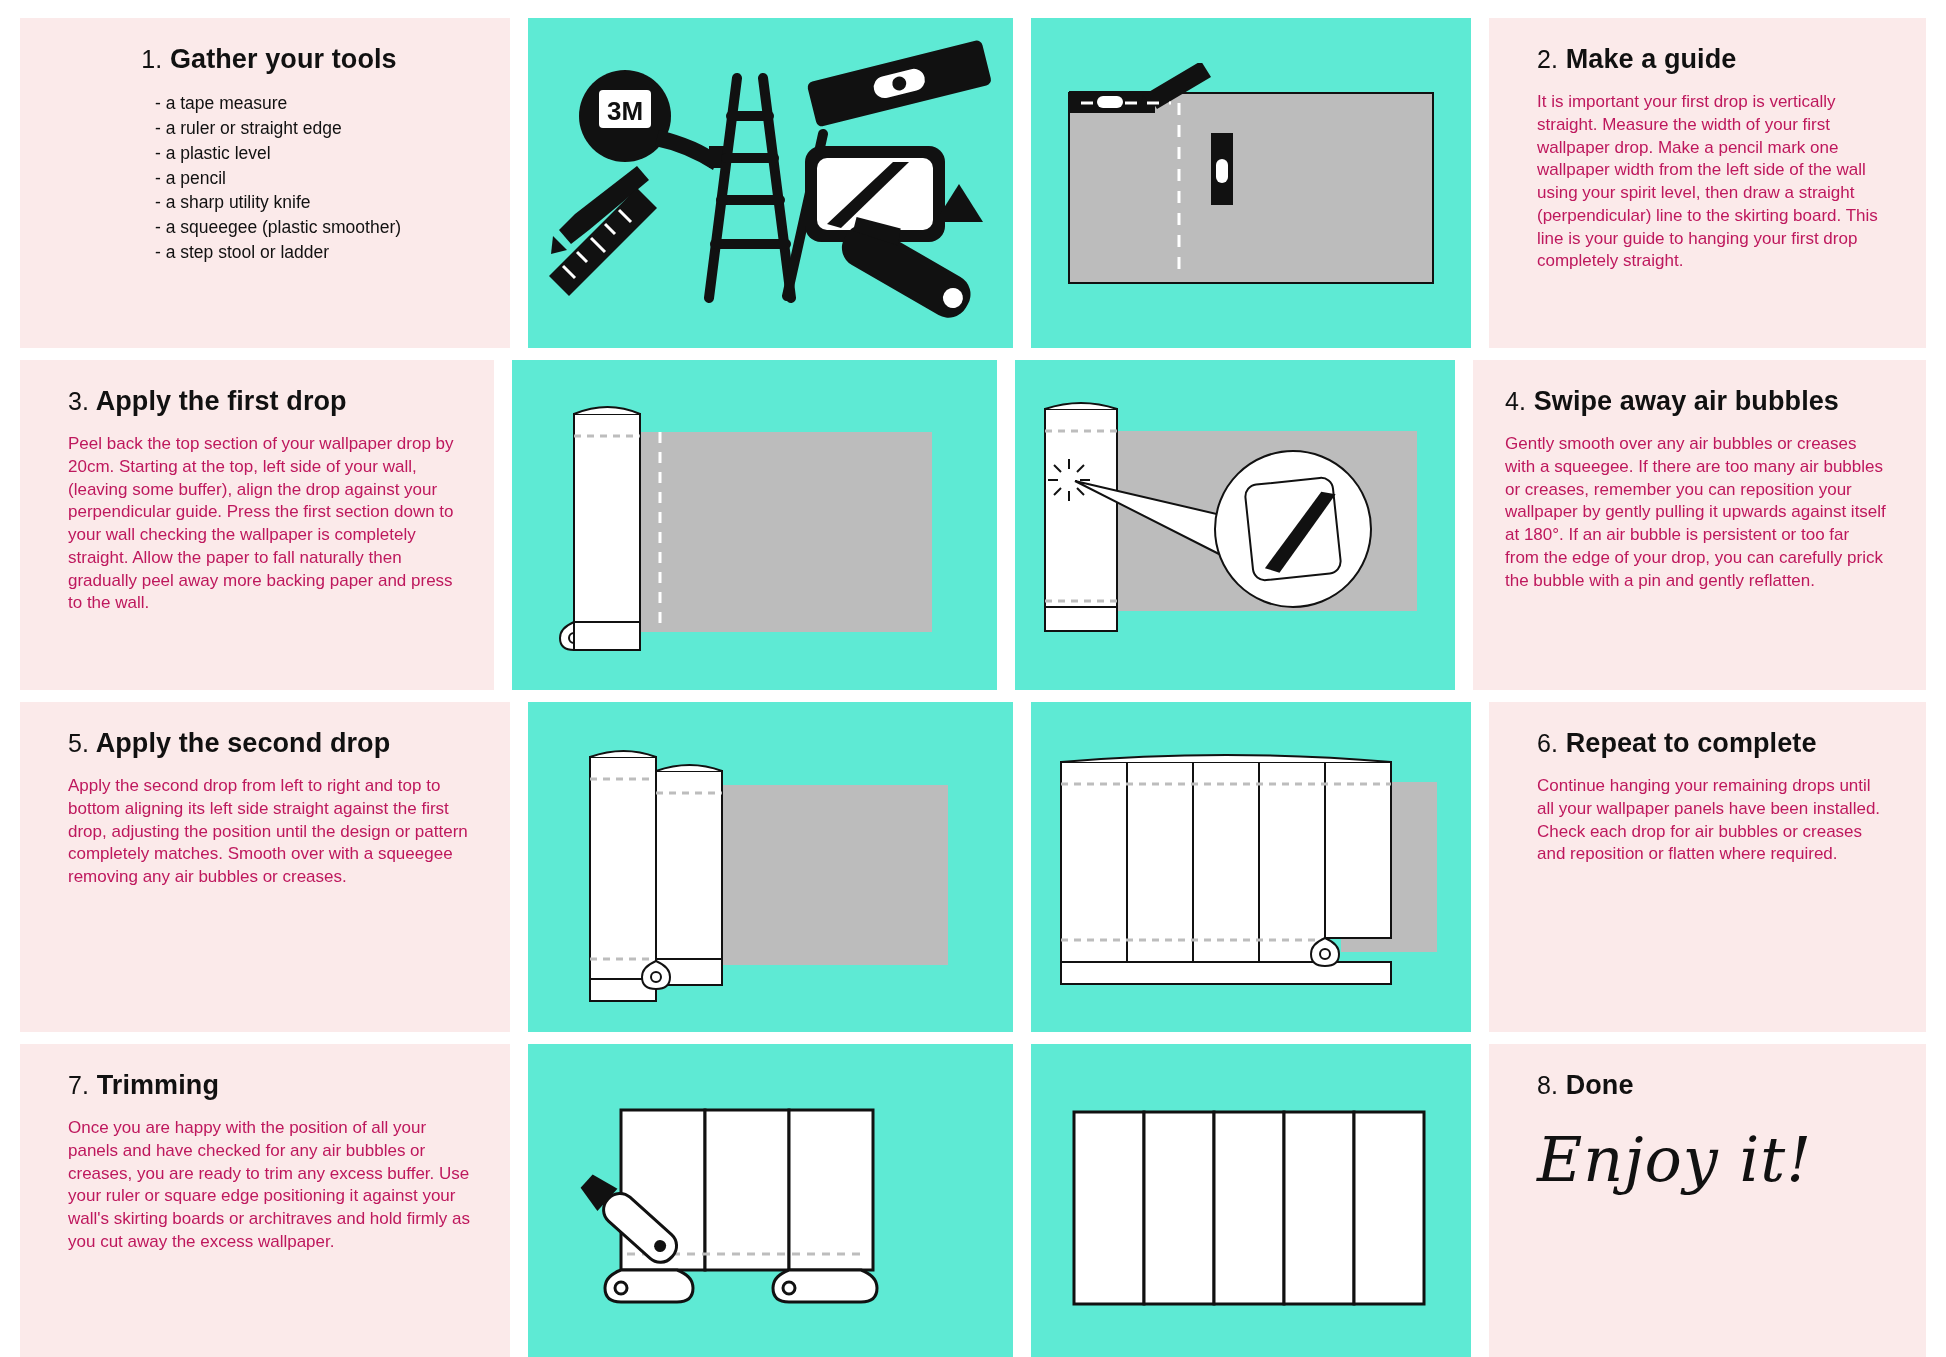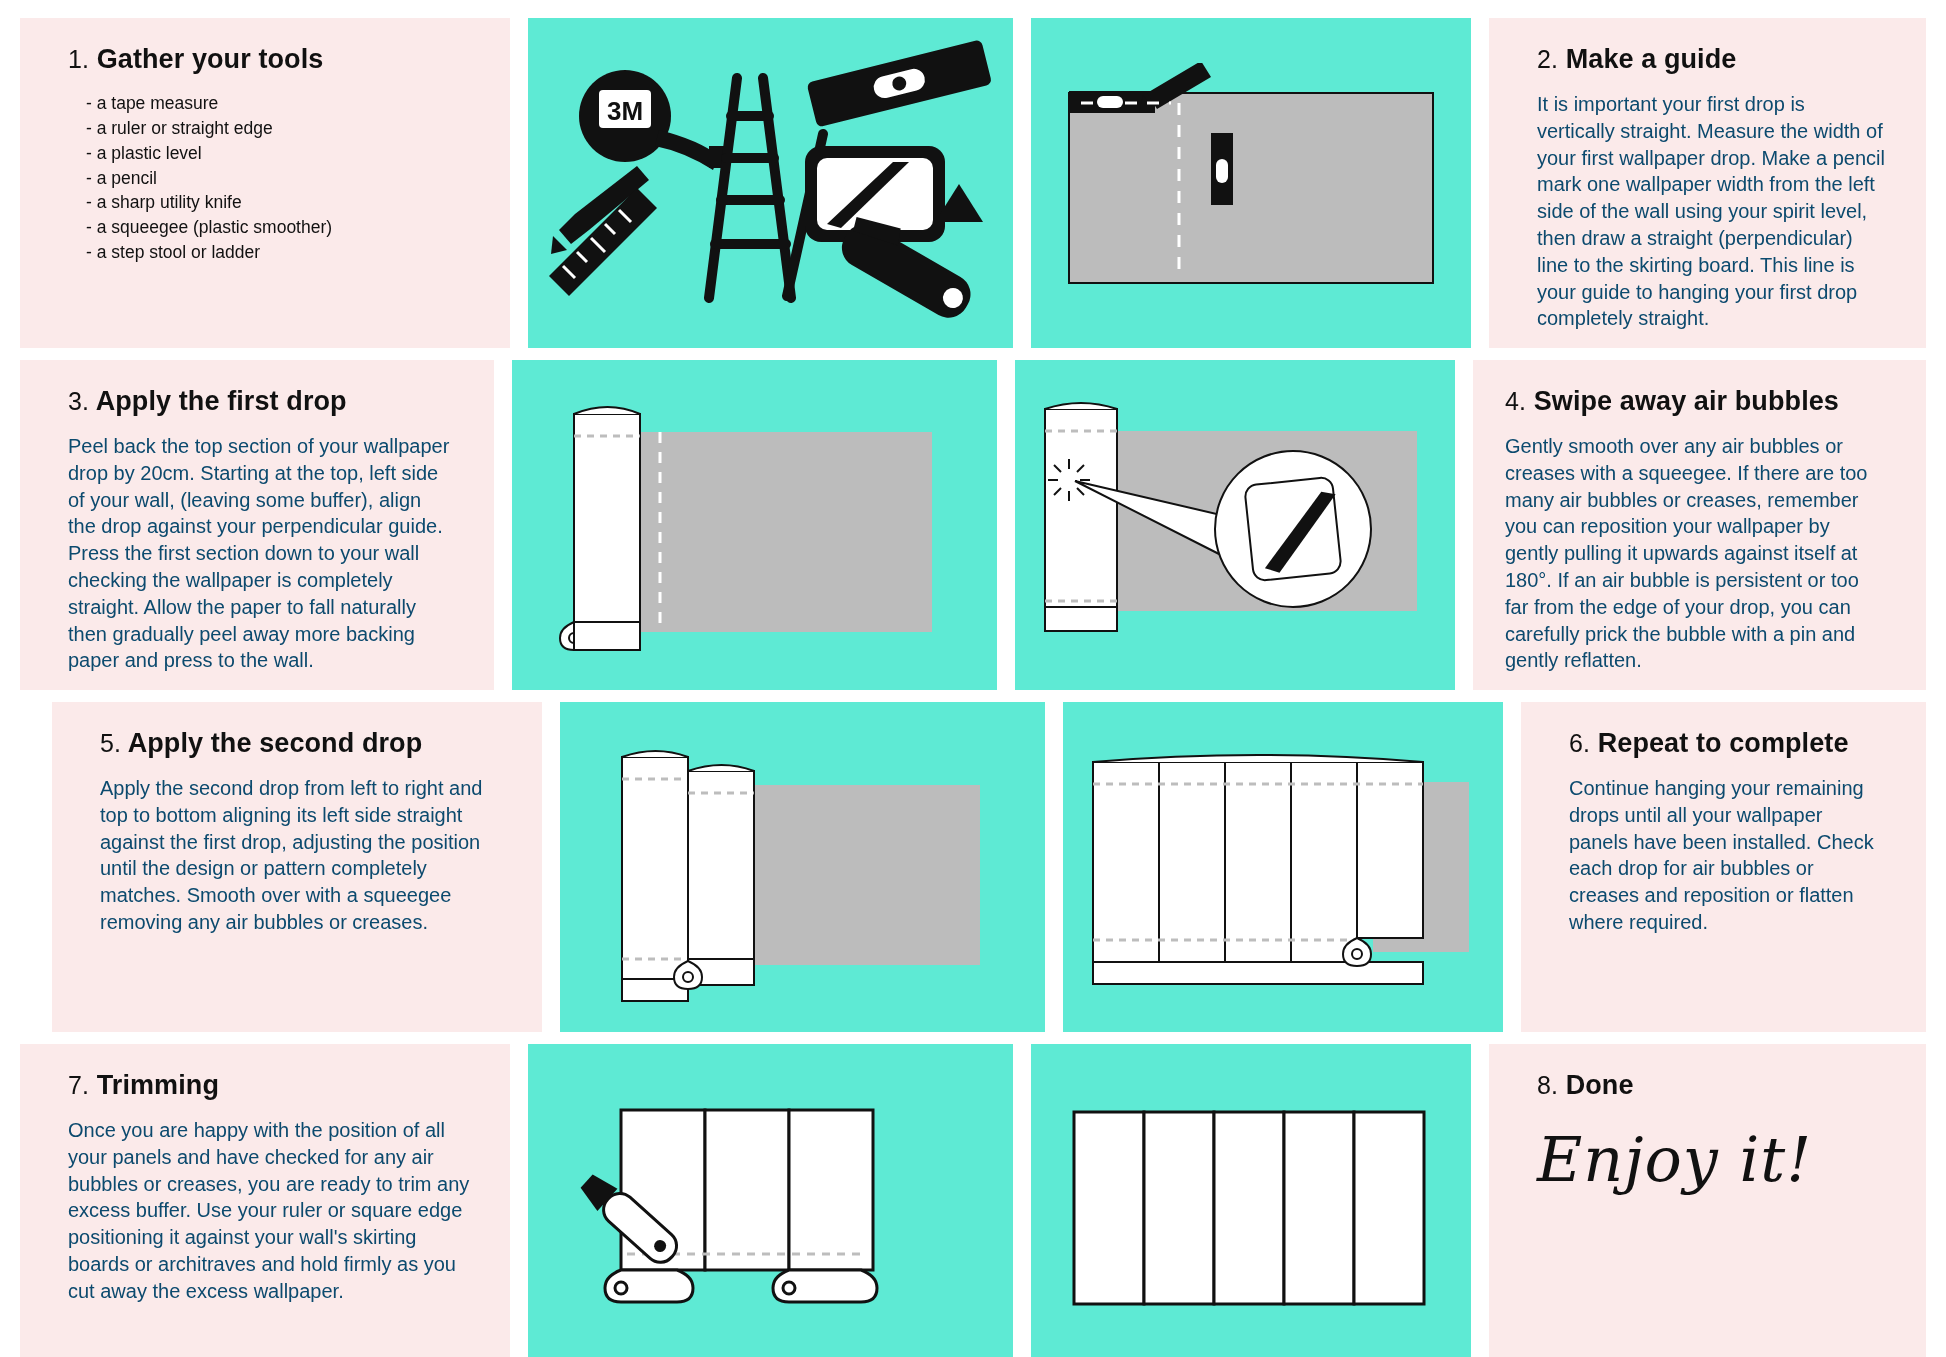--- a/index.html
+++ b/index.html
@@ -44,23 +44,23 @@
   .gap{width:18px;flex:0 0 18px;background:#fff;}
 
   h2{
     margin:0 0 16px 0;
     font-size:27px;
     font-weight:700;
     letter-spacing:.1px;
   }
   h2 .num{font-weight:400;font-size:25px;}
   .body{
-    font-size:20px;
+    font-size:17px;
     line-height:1.34;
-    color:#0c4a6e;
+    color:#be185d;
     max-width:405px;
   }
   ul.tools{
     list-style:none;
     margin:0;padding:0 0 0 18px;
     font-size:17.5px;
     line-height:1.42;
   }
   ul.tools li{white-space:nowrap;}
 
@@ -74,21 +74,21 @@
   }
   svg{display:block;}
 </style>
 </head>
 <body>
 
 <div class="sheet">
 
   <div class="row">
 
-    <div class="textpanel" style="width:490px;">
+    <div class="textpanel" style="width:490px;align-items:center;">
       <h2>
         <span class="num">1.</span>
         <span>Gather your tools</span>
       </h2>
       <ul class="tools">
         <li>- a tape measure</li>
         <li>- a ruler or straight edge</li>
         <li>- a plastic level</li>
         <li>- a pencil</li>
         <li>- a sharp utility knife</li>
@@ -256,21 +256,21 @@
       <h2 class="title-right">
         <span class="num">4.</span>
         <span>Swipe away air bubbles</span>
       </h2>
       <div class="body">Gently smooth over any air bubbles or creases with a squeegee. If there are too many air bubbles or creases, remember you can reposition your wallpaper by gently pulling it upwards against itself at 180°. If an air bubble is persistent or too far from the edge of your drop, you can carefully prick the bubble with a pin and gently reflatten.</div>
     </div>
   </div>
 
   <div class="row">
 
-    <div class="textpanel" style="width:490px;margin-left:32px;">
+    <div class="textpanel" style="width:490px;">
       <h2>
         <span class="num">5.</span>
         <span>Apply the second drop</span>
       </h2>
       <div class="body">Apply the second drop from left to right and top to bottom aligning its left side straight against the first drop, adjusting the position until the design or pattern completely matches. Smooth over with a squeegee removing any air bubbles or creases.</div>
     </div>
 
     <div class="gap"></div>
 
     <div class="imgpanel" style="width:485px;">

